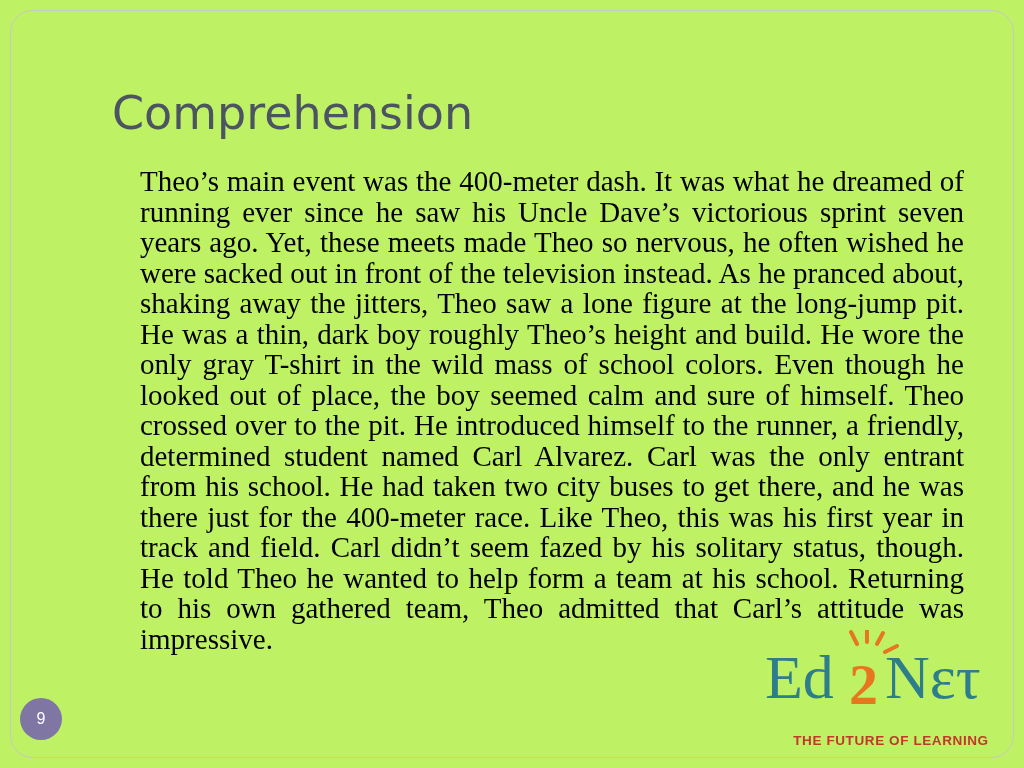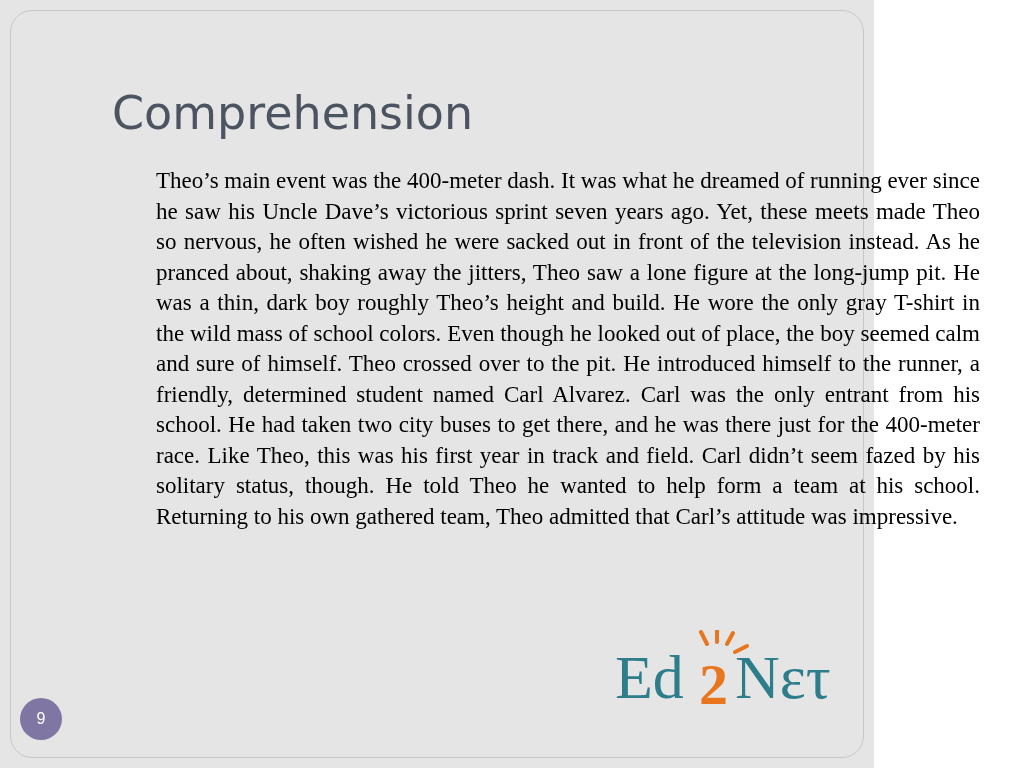--- a/index.html
+++ b/index.html
@@ -8,23 +8,23 @@
     background: #ffffff;
   }
   body {
     width: 1024px;
     height: 768px;
     font-family: "Liberation Sans", sans-serif;
     overflow: hidden;
   }
   .slide {
     position: relative;
-    width: 874px;
+    width: 1024px;
     height: 768px;
-    background: #e5e5e5;
+    background: #bef264;
     box-sizing: border-box;
   }
   
   .slide-frame {
     position: absolute;
     left: 10px;
     top: 10px;
     right: 10px;
     bottom: 10px;
     border: 1px solid #c8c8c8;
@@ -38,25 +38,25 @@
     top: 88px;
     font-family: "DejaVu Sans", sans-serif;
     font-size: 46px;
     font-weight: 400;
     color: #4c5461;
     letter-spacing: 0px;
     line-height: 1.1;
   }
   .body-text {
     position: absolute;
-    left: 156px;
+    left: 140px;
     top: 166px;
     width: 824px;
     font-family: "Liberation Serif", serif;
-    font-size: 23px;
+    font-size: 29px;
     line-height: 30.5px;
     color: #000000;
     text-align: justify;
     text-justify: inter-word;
     -webkit-hyphens: none;
     hyphens: none;
   }
   
   .page-number {
     position: absolute;
@@ -125,15 +125,16 @@
         <line x1="116" y1="14" x2="122" y2="3"></line>
         <line x1="124" y1="22" x2="136" y2="16"></line>
       </g>
 
       <text x="4" y="68" font-family="'Liberation Serif', serif" font-size="62" fill="#2e7d8a">Ed</text>
 
       <text x="88" y="74" font-family="'Liberation Serif', serif" font-size="58" font-weight="bold" fill="#e8761e">2</text>
 
       <text x="124" y="68" font-family="'Liberation Serif', serif" font-size="62" fill="#2e7d8a">Nετ</text>
     </svg>
+    <div class="logo-tagline">THE FUTURE OF LEARNING</div>
   </div>
 
 </div>
 
 </body></html>

